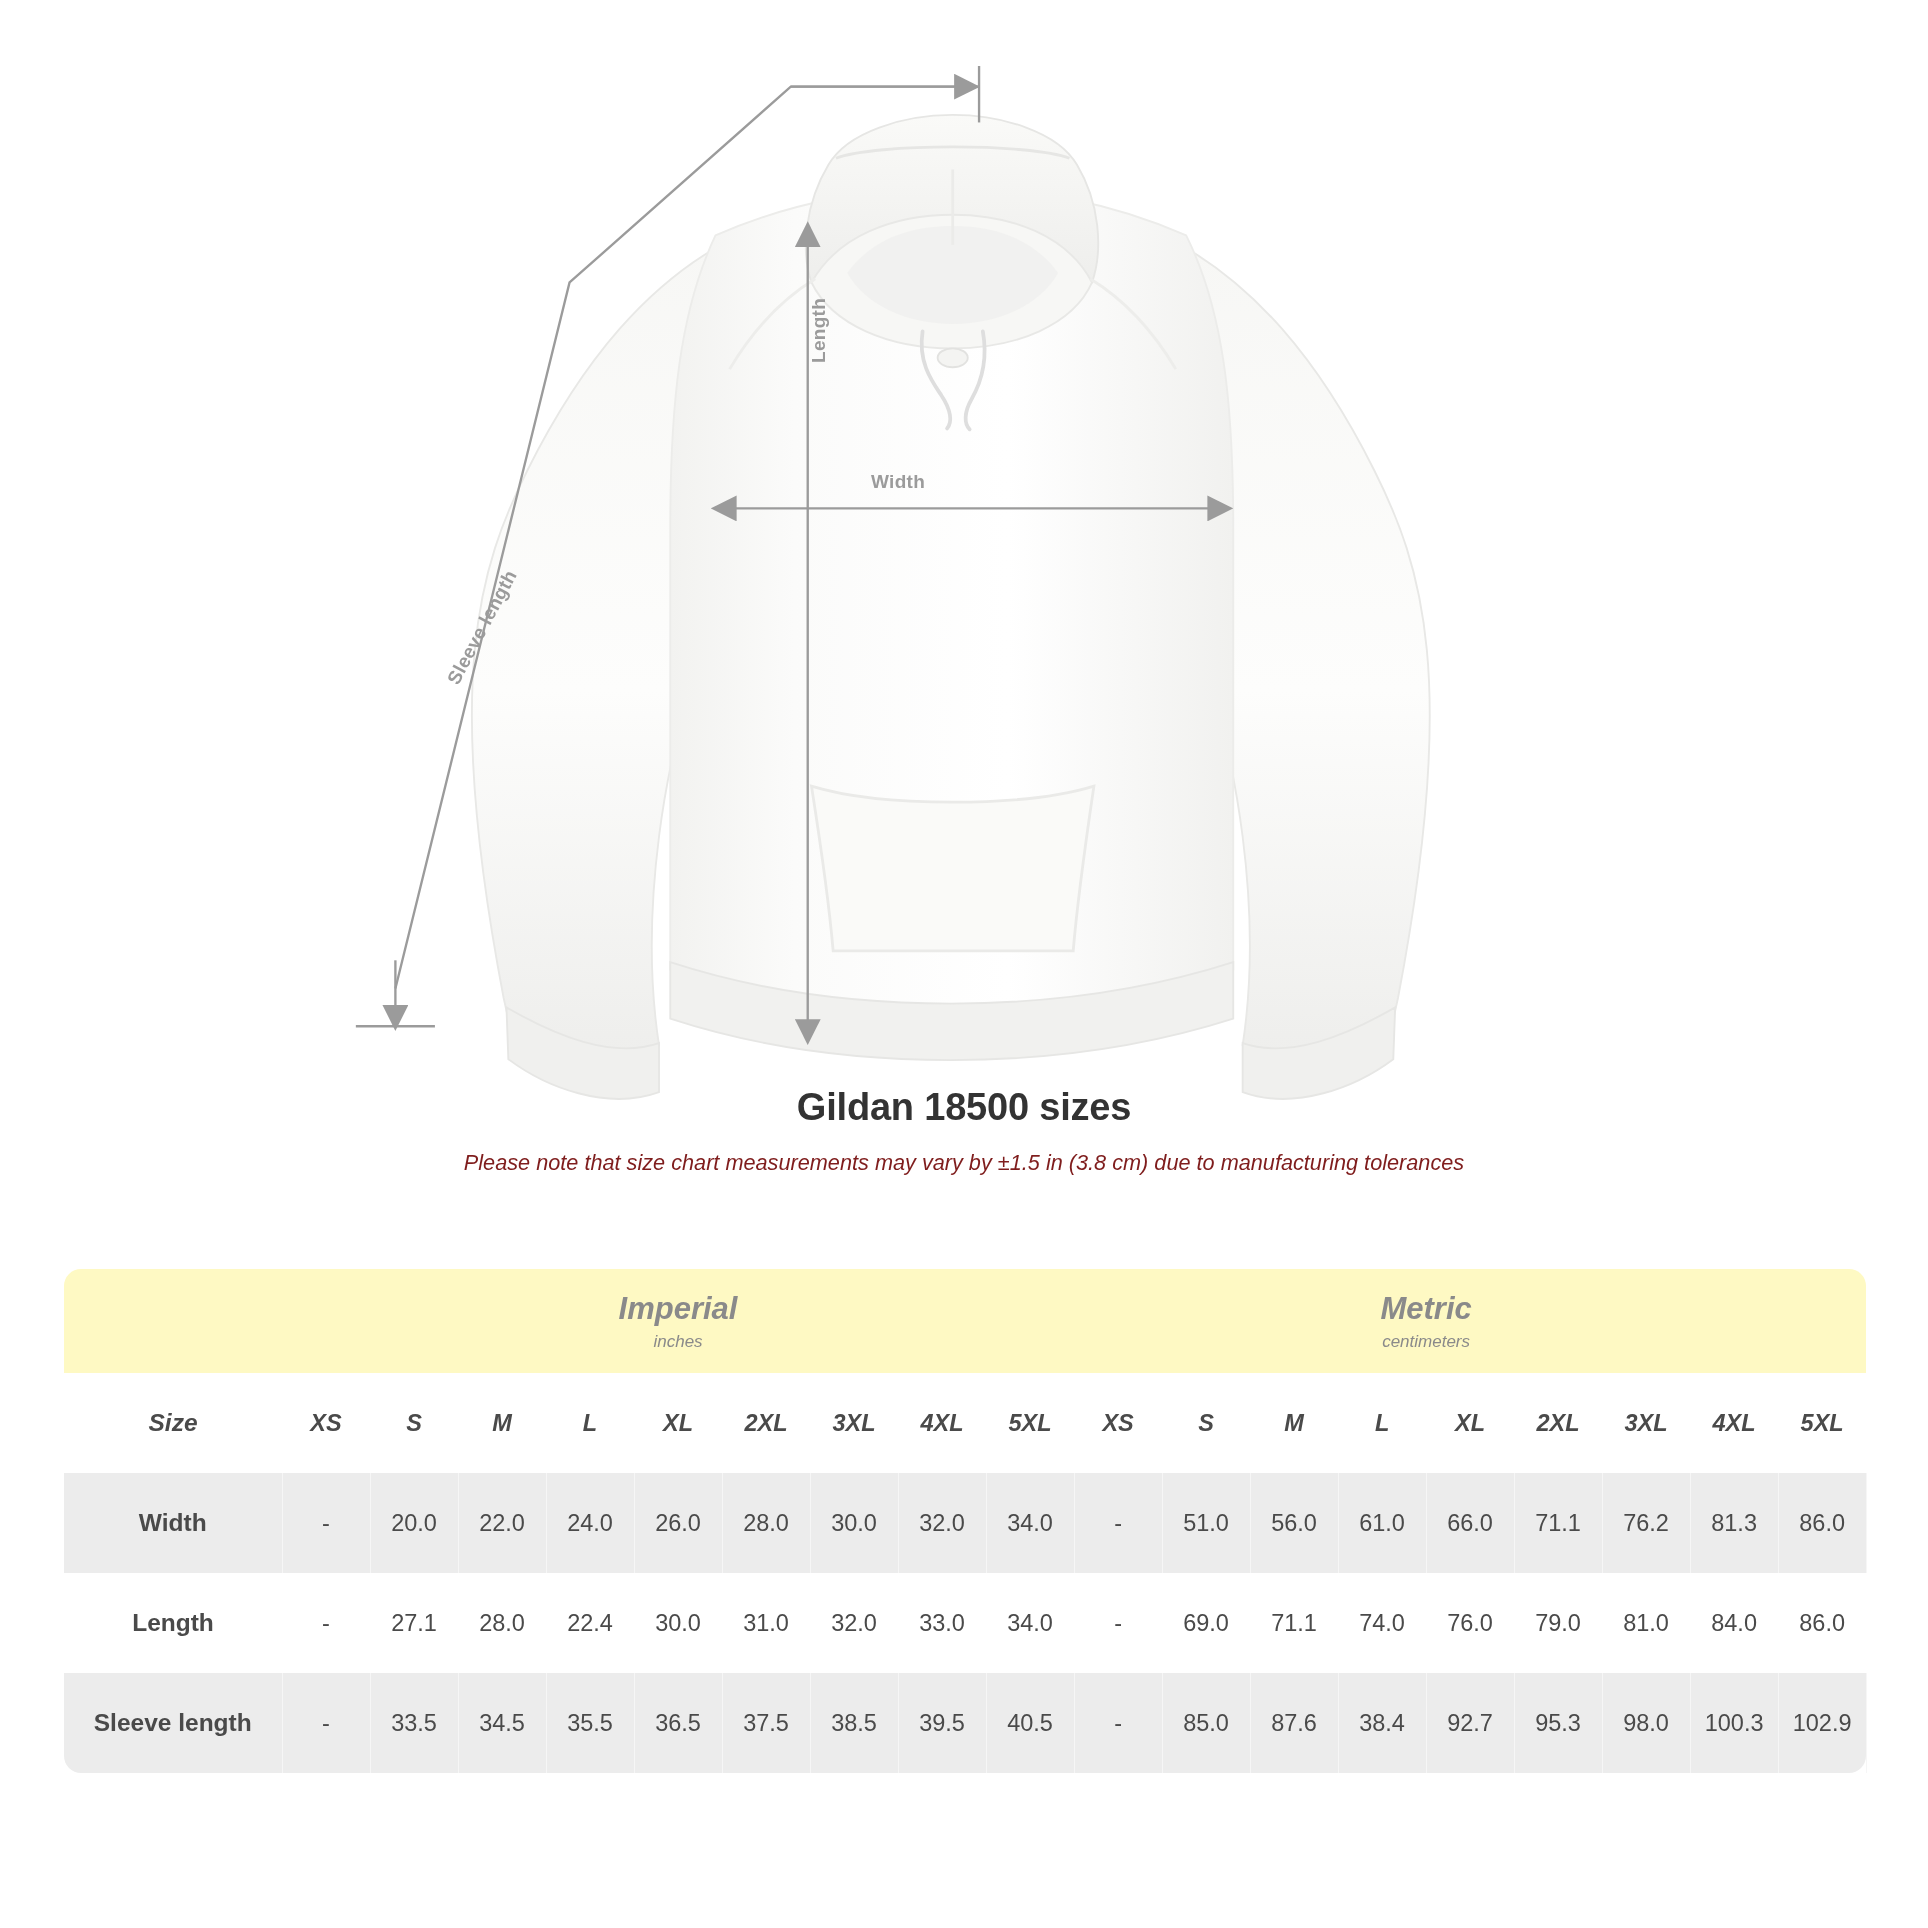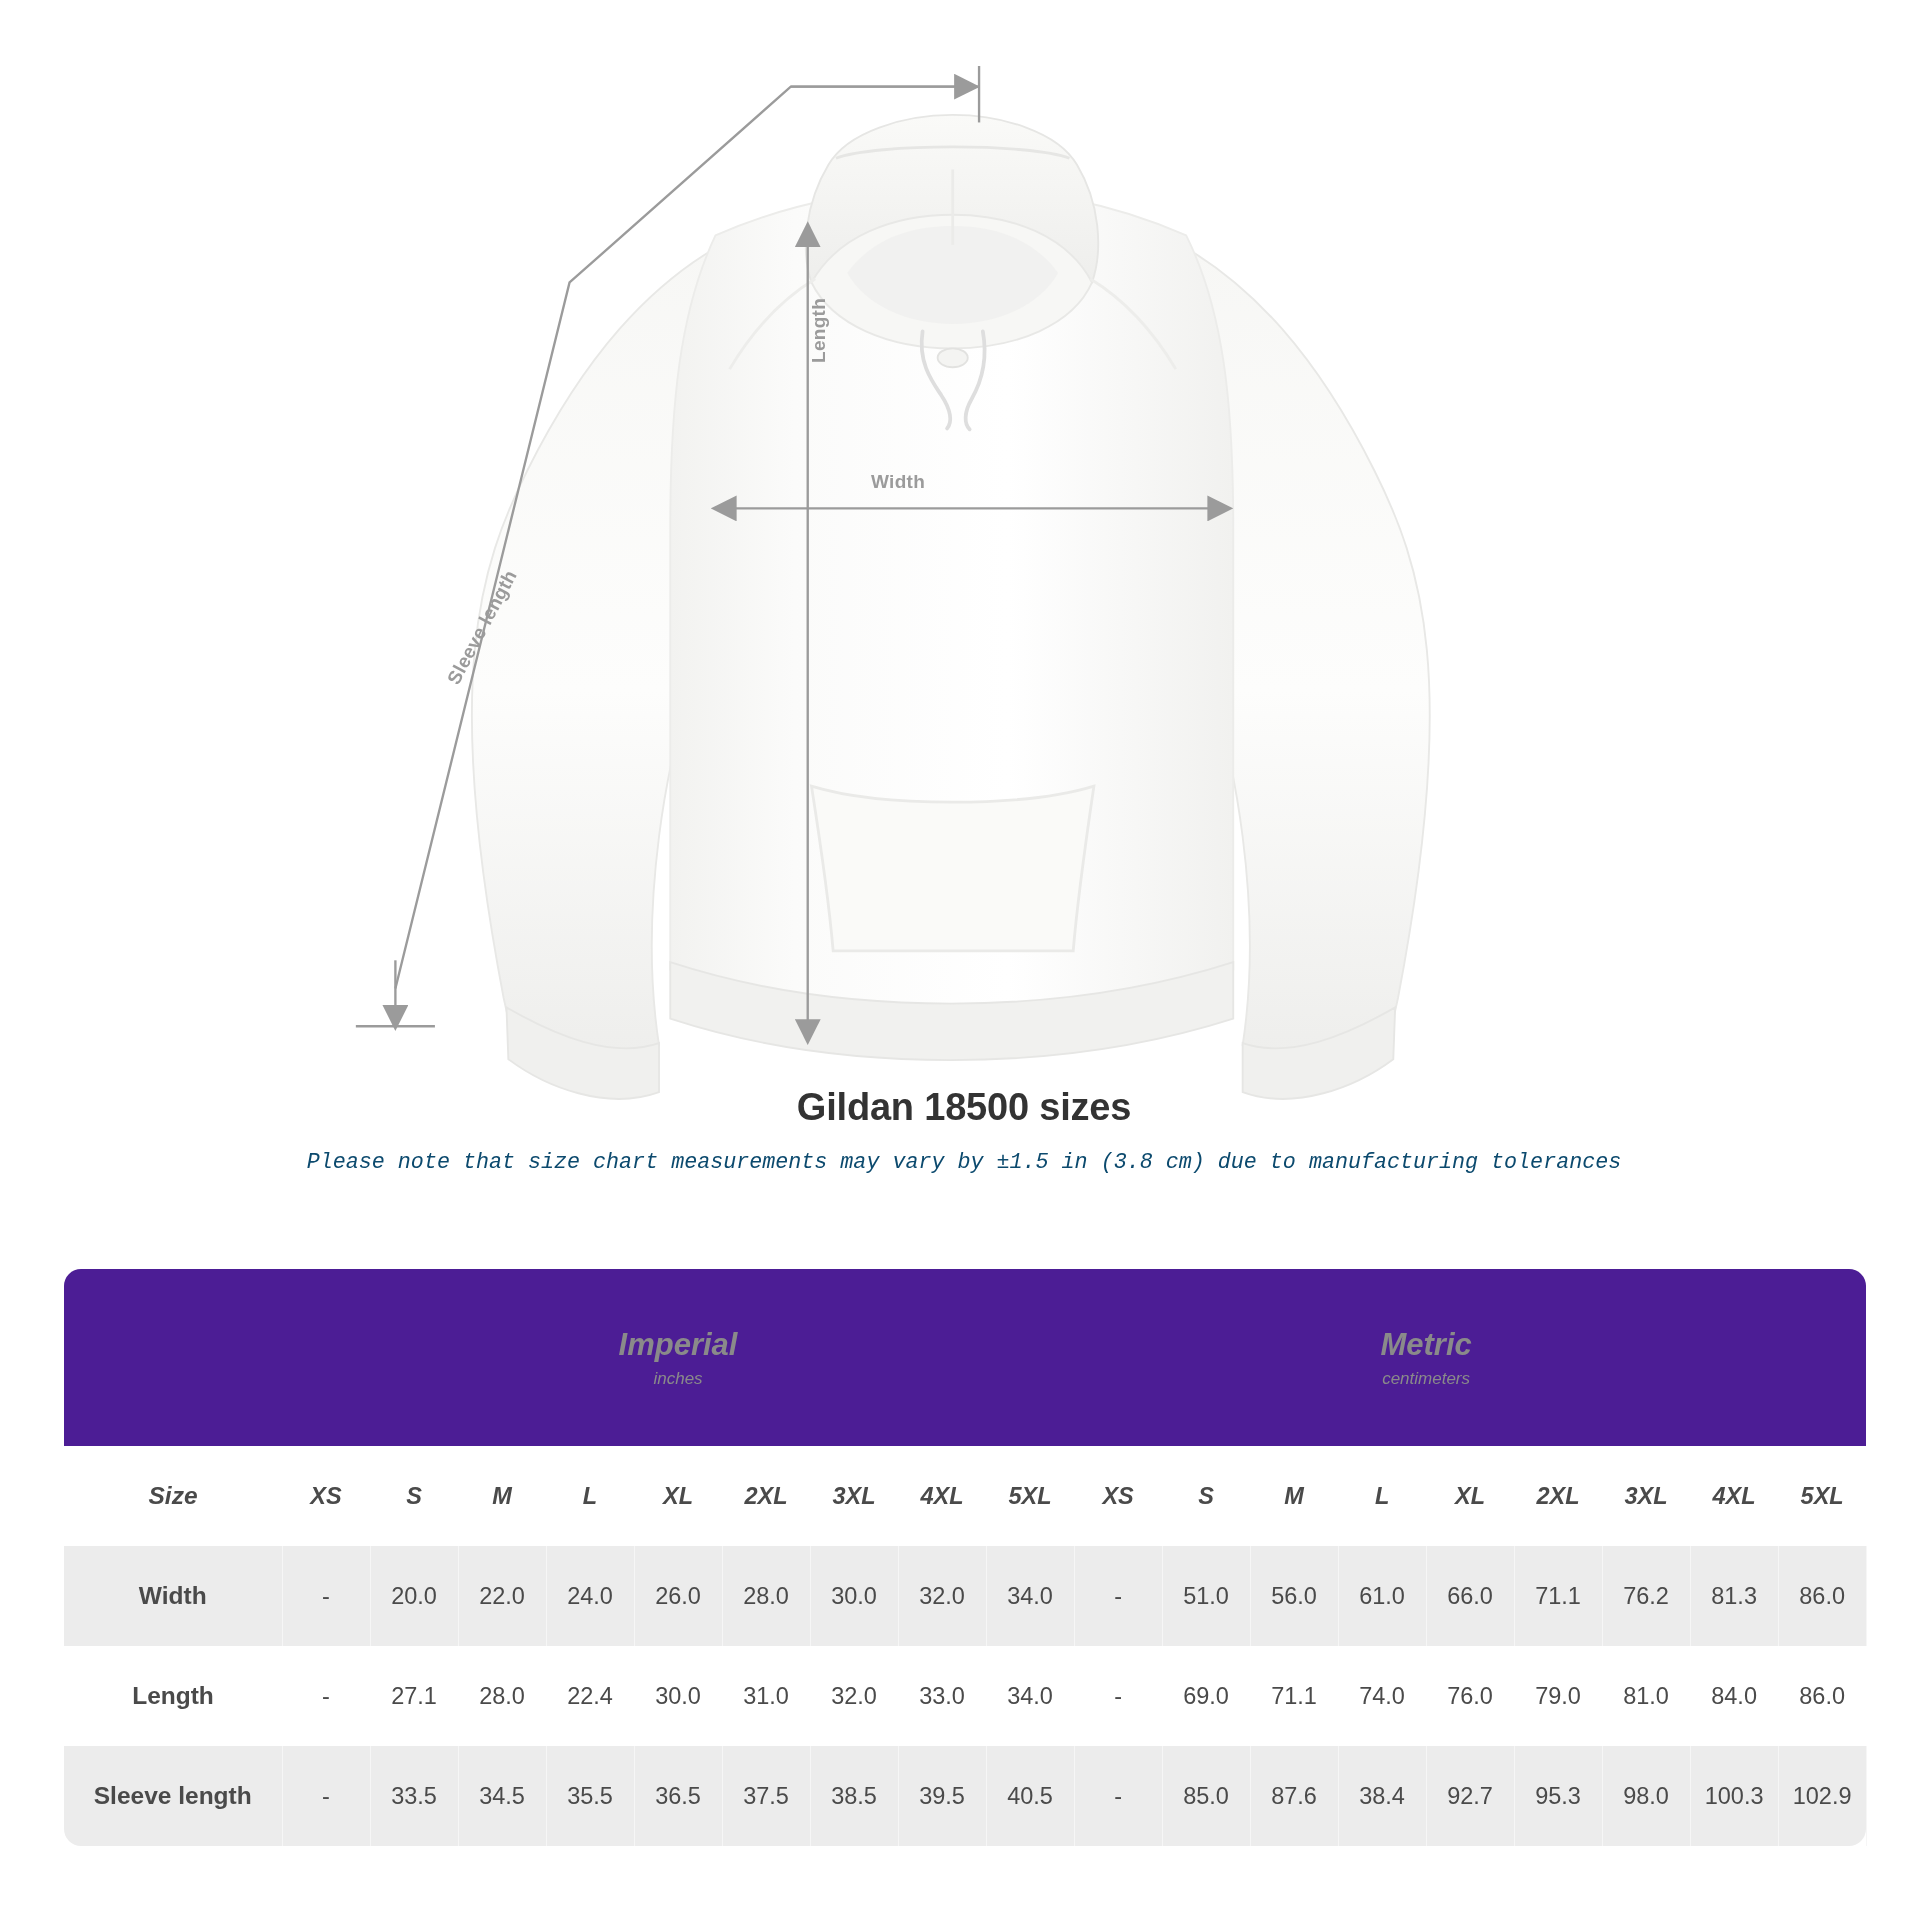--- a/index.html
+++ b/index.html
@@ -69,23 +69,22 @@
   .chart-title {
     font-size: 38px;
     font-weight: bold;
     color: #333333;
     margin: 0;
     letter-spacing: -0.2px;
   }
   .chart-subtitle {
     font-size: 21.7px;
     font-style: italic;
-    color: #0c4a6e;
+    color: #7f1d1d;
     margin-top: 21px;
-    font-family: Liberation Mono, monospace;
   }
 
   
   .table-area {
     position: absolute;
     left: 64px;
     top: 1269px;
     width: 1800px;
   }
   table.size-table {
@@ -95,22 +94,22 @@
   }
   table.size-table td, table.size-table th {
     border: 0;
     text-align: center;
     vertical-align: middle;
     font-size: 23.5px;
     color: #4a4a4a;
   }
   
   .unit-row td {
-    background: #4c1d95;
-    height: 177px;
+    background: #fef9c3;
+    height: 104px;
     padding: 0;
   }
   .unit-row td.first {
     border-top-left-radius: 17px;
   }
   .unit-row td.last {
     border-top-right-radius: 17px;
   }
   .unit-name {
     font-size: 31px;

